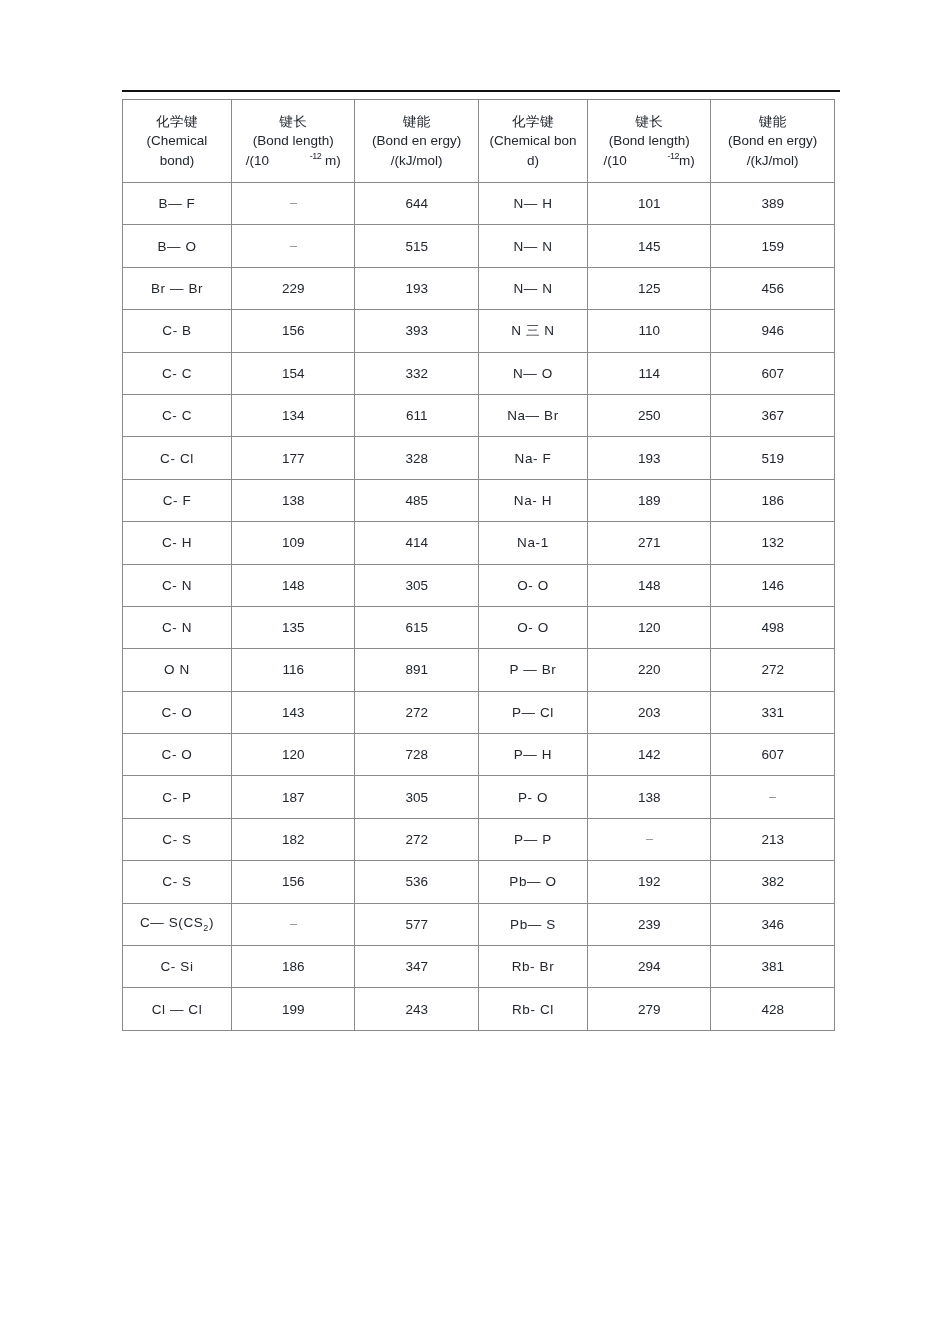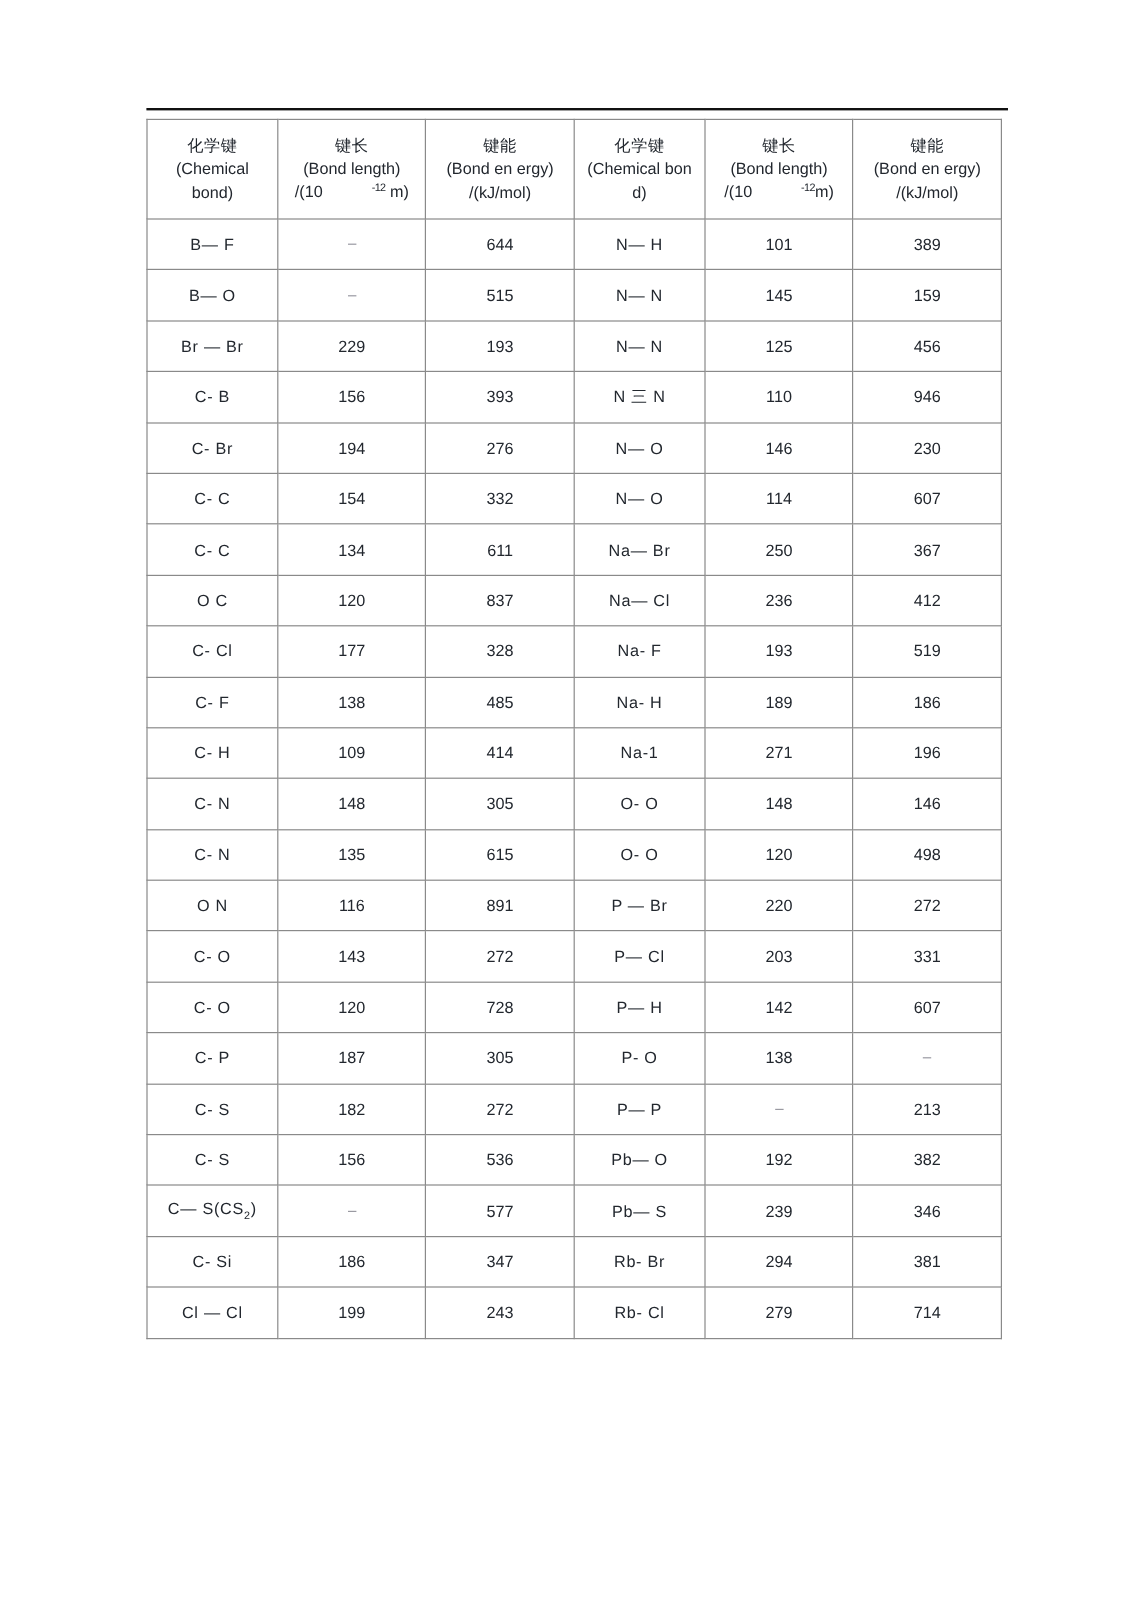--- a/index.html
+++ b/index.html
@@ -197,52 +197,36 @@
           </tr>
           <tr>
             <td class="bondcell">C- B</td>
             <td>156</td>
             <td>393</td>
             <td class="bondcell">N 三 N</td>
             <td>110</td>
             <td>946</td>
           </tr>
           <tr>
-            <td class="bondcell">C- Br</td>
-            <td>194</td>
-            <td>276</td>
-            <td class="bondcell">N— O</td>
-            <td>146</td>
-            <td>230</td>
-          </tr>
-          <tr>
             <td class="bondcell">C- C</td>
             <td>154</td>
             <td>332</td>
             <td class="bondcell">N— O</td>
             <td>114</td>
             <td>607</td>
           </tr>
           <tr>
             <td class="bondcell">C- C</td>
             <td>134</td>
             <td>611</td>
             <td class="bondcell">Na— Br</td>
             <td>250</td>
             <td>367</td>
           </tr>
           <tr>
-            <td class="bondcell">O C</td>
-            <td>120</td>
-            <td>837</td>
-            <td class="bondcell">Na— Cl</td>
-            <td>236</td>
-            <td>412</td>
-          </tr>
-          <tr>
             <td class="bondcell">C- Cl</td>
             <td>177</td>
             <td>328</td>
             <td class="bondcell">Na- F</td>
             <td>193</td>
             <td>519</td>
           </tr>
           <tr>
             <td class="bondcell">C- F</td>
             <td>138</td>
@@ -250,21 +234,21 @@
             <td class="bondcell">Na- H</td>
             <td>189</td>
             <td>186</td>
           </tr>
           <tr>
             <td class="bondcell">C- H</td>
             <td>109</td>
             <td>414</td>
             <td class="bondcell">Na-1</td>
             <td>271</td>
-            <td>196</td>
+            <td>132</td>
           </tr>
           <tr>
             <td class="bondcell">C- N</td>
             <td>148</td>
             <td>305</td>
             <td class="bondcell">O- O</td>
             <td>148</td>
             <td>146</td>
           </tr>
           <tr>
@@ -338,19 +322,19 @@
             <td class="bondcell">Rb- Br</td>
             <td>294</td>
             <td>381</td>
           </tr>
           <tr>
             <td class="bondcell">Cl — Cl</td>
             <td>199</td>
             <td>243</td>
             <td class="bondcell">Rb- Cl</td>
             <td>279</td>
-            <td>714</td>
+            <td>428</td>
           </tr>
         </tbody>
     </table>
   </div>
 
 </div>
 
 </body></html>

